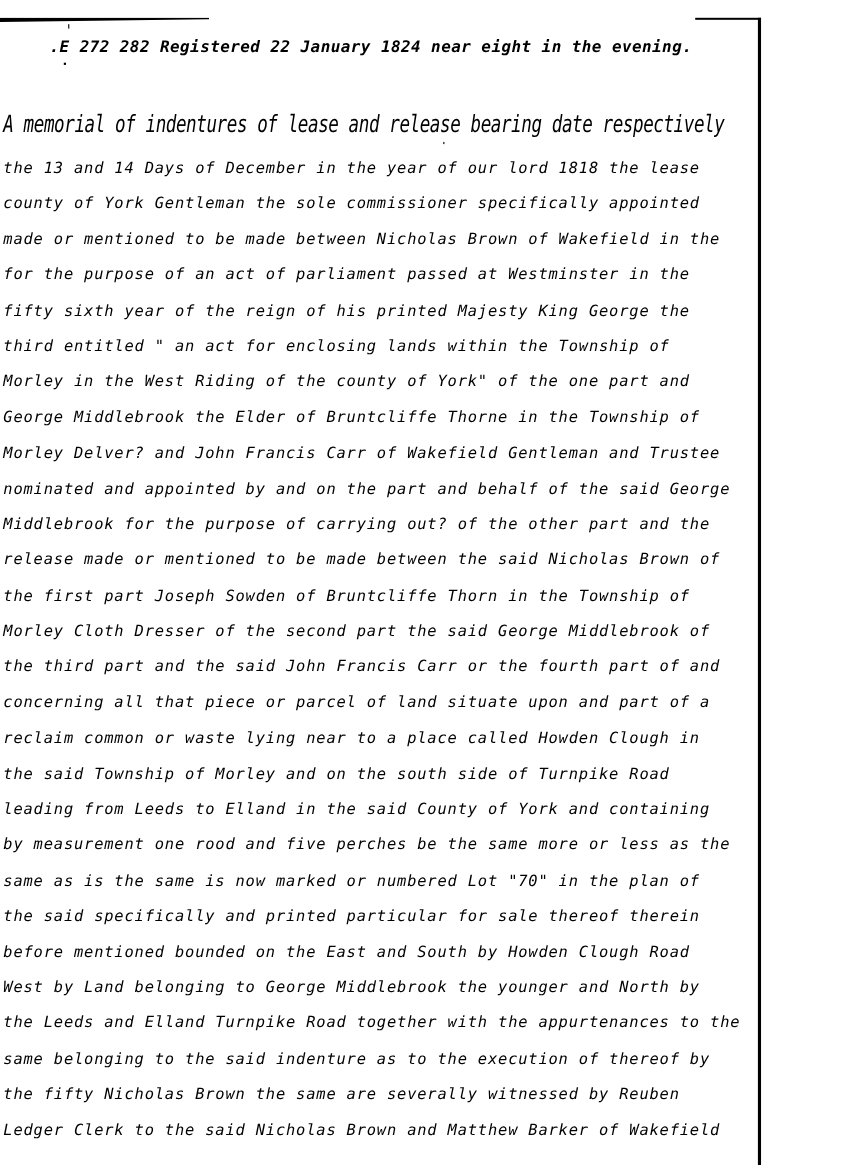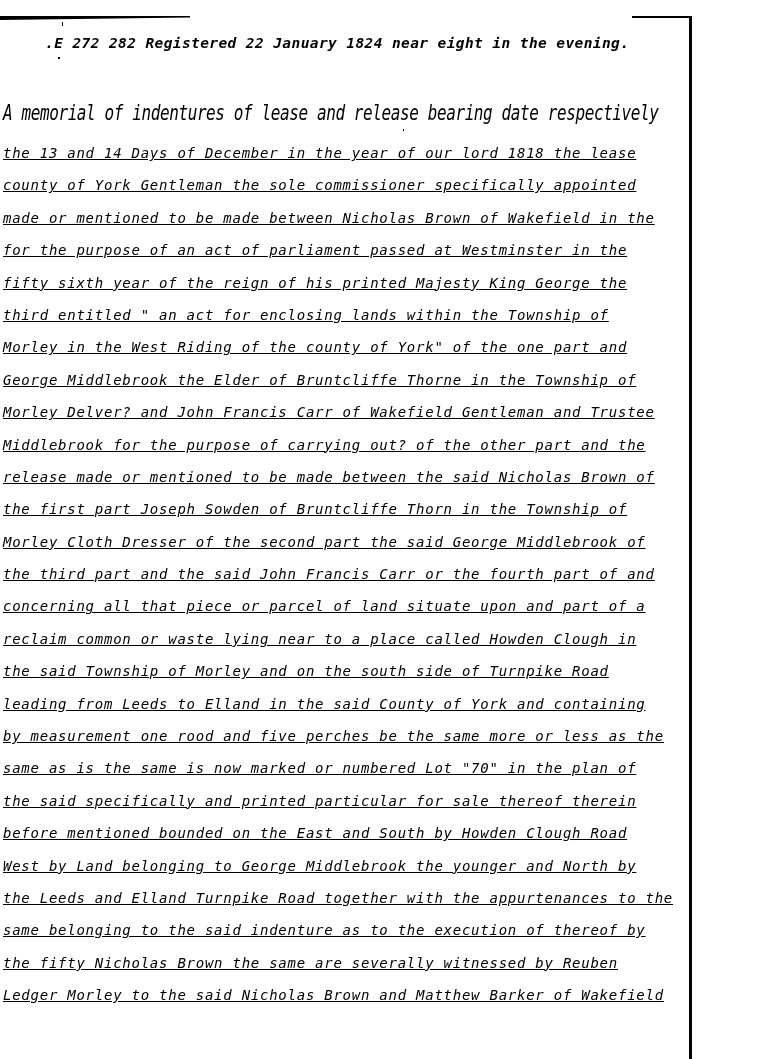--- a/index.html
+++ b/index.html
@@ -98,21 +98,20 @@
     }
     .body-lines li {
       font-family: "DejaVu Sans Mono", monospace;
       font-style: italic;
       font-size: 14px;
       letter-spacing: 0.75px;
       line-height: 32.4px;
       height: 32.4px;
       color: #000;
       white-space: pre;
-      text-decoration: underline;
     }
     .page-number {
       position: absolute;
       left: 697px;
       top: 22px;
       width: 36px;
       height: 42px;
     }
   </style>
 </head>
@@ -142,32 +141,33 @@
   <ul class="body-lines">
     <li>the 13 and 14 Days of December in the year of our lord 1818 the lease</li>
     <li>county of York Gentleman the sole commissioner specifically appointed</li>
     <li>made or mentioned to be made between Nicholas Brown of Wakefield in the</li>
     <li>for the purpose of an act of parliament passed at Westminster in the</li>
     <li>fifty sixth year of the reign of his printed Majesty King George the</li>
     <li>third entitled " an act for enclosing lands within the Township of</li>
     <li>Morley in the West Riding of the county of York" of the one part and</li>
     <li>George Middlebrook the Elder of Bruntcliffe Thorne in the Township of</li>
     <li>Morley Delver? and John Francis Carr of Wakefield Gentleman and Trustee</li>
+    <li>nominated and appointed by and on the part and behalf of the said George</li>
     <li>Middlebrook for the purpose of carrying out? of the other part and the</li>
     <li>release made or mentioned to be made between the said Nicholas Brown of</li>
     <li>the first part Joseph Sowden of Bruntcliffe Thorn in the Township of</li>
     <li>Morley Cloth Dresser of the second part the said George Middlebrook of</li>
     <li>the third part and the said John Francis Carr or the fourth part of and</li>
     <li>concerning all that piece or parcel of land situate upon and part of a</li>
     <li>reclaim common or waste lying near to a place called Howden Clough in</li>
     <li>the said Township of Morley and on the south side of Turnpike Road</li>
     <li>leading from Leeds to Elland in the said County of York and containing</li>
     <li>by measurement one rood and five perches be the same more or less as the</li>
     <li>same as is the same is now marked or numbered Lot "70" in the plan of</li>
     <li>the said specifically and printed particular for sale thereof therein</li>
     <li>before mentioned bounded on the East and South by Howden Clough Road</li>
     <li>West by Land belonging to George Middlebrook the younger and North by</li>
     <li>the Leeds and Elland Turnpike Road together with the appurtenances to the</li>
     <li>same belonging to the said indenture as to the execution of thereof by</li>
     <li>the fifty Nicholas Brown the same are severally witnessed by Reuben</li>
-    <li>Ledger Morley to the said Nicholas Brown and Matthew Barker of Wakefield</li>
+    <li>Ledger Clerk to the said Nicholas Brown and Matthew Barker of Wakefield</li>
   </ul>
 </div>
 
 </body></html>

